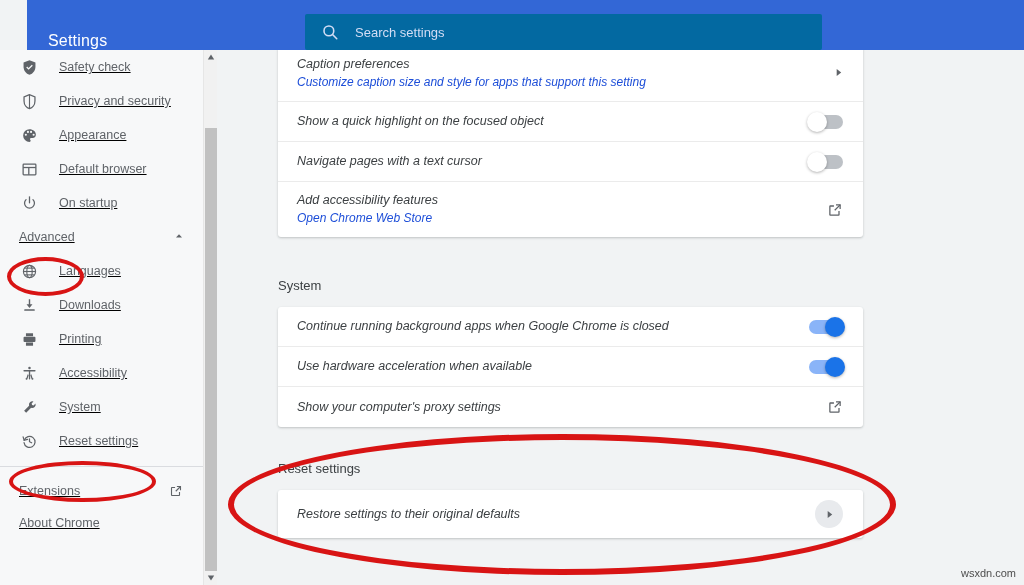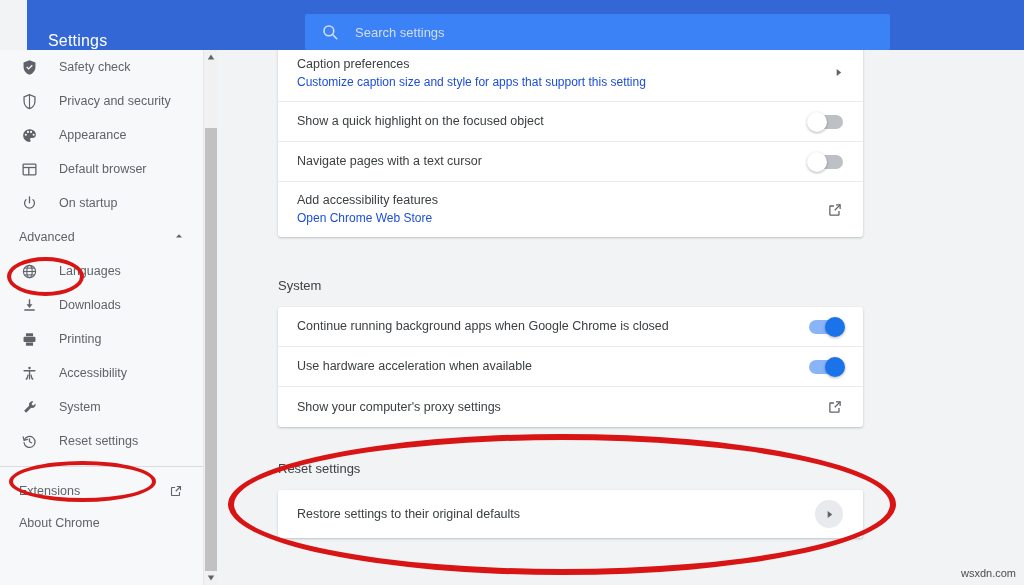--- a/index.html
+++ b/index.html
@@ -16,35 +16,35 @@
   .header {
     position: absolute; left: 7px; top: 0; width: 1024px; height: 50px;
     background: #3367d6;
     display: flex; align-items: flex-end; margin-left: 20px;
   }
   .header-title {
     width: 278px; padding-left: 21px;
     color: #ffffff; font-size: 16px; letter-spacing: .2px;
   }
   .search-wrap {
-    width: 585px; height: 36px; background: #3b82f6; border-radius: 2px;
+    width: 517px; height: 36px; background: #0369a1; border-radius: 2px;
     display: flex; align-items: center; padding: 0 16px;
   }
   .search-icon { width: 18px; height: 18px; flex: 0 0 18px; margin-right: 16px; }
   .search-icon svg { display: block; }
   .search-input {
     flex: 1; background: transparent; border: none; outline: none;
     color: #ffffff; font-family: "Liberation Sans", sans-serif; font-size: 13px;
   }
   .search-input::placeholder { color: #d3ddf5; opacity: 1; }
 
   
   .sidebar {
     position: absolute; left: 0; top: 50px; width: 203px; height: 535px;
-    background: #f7f8f9; overflow: hidden;
+    background: #f7f8f9; overflow: hidden; text-decoration: underline;
   }
   .nav-item {
     display: flex; align-items: center; height: 34px;
     padding-left: 19px; cursor: pointer;
   }
   .nav-icon {
     width: 20px; height: 20px; flex: 0 0 20px; margin-right: 20px;
     display: flex; align-items: center; justify-content: center;
     color: #5f6368;
   }
@@ -92,20 +92,21 @@
   }
   .card {
     position: absolute; left: 60px; width: 585px;
     background: #ffffff; border-radius: 3px;
     box-shadow: 0 1px 2px rgba(60,64,67,.18), 0 1px 3px rgba(60,64,67,.10);
   }
   .row {
     display: flex; align-items: center;
     padding: 0 20px 0 19px; min-height: 40px;
     border-bottom: 1px solid #ebebeb;
+    font-style: italic;
   }
   .row:last-child { border-bottom: none; }
   .row-text { flex: 1; padding: 10px 0; }
   .row-title { font-size: 12.5px; color: #3c4043; line-height: 17px; }
   .row-sub { font-size: 12px; color: #1d4ed8; line-height: 17px; margin-top: 1px; }
 
   .section-label {
     position: absolute; left: 60px; font-size: 13px; color: #3c4043;
   }
 

